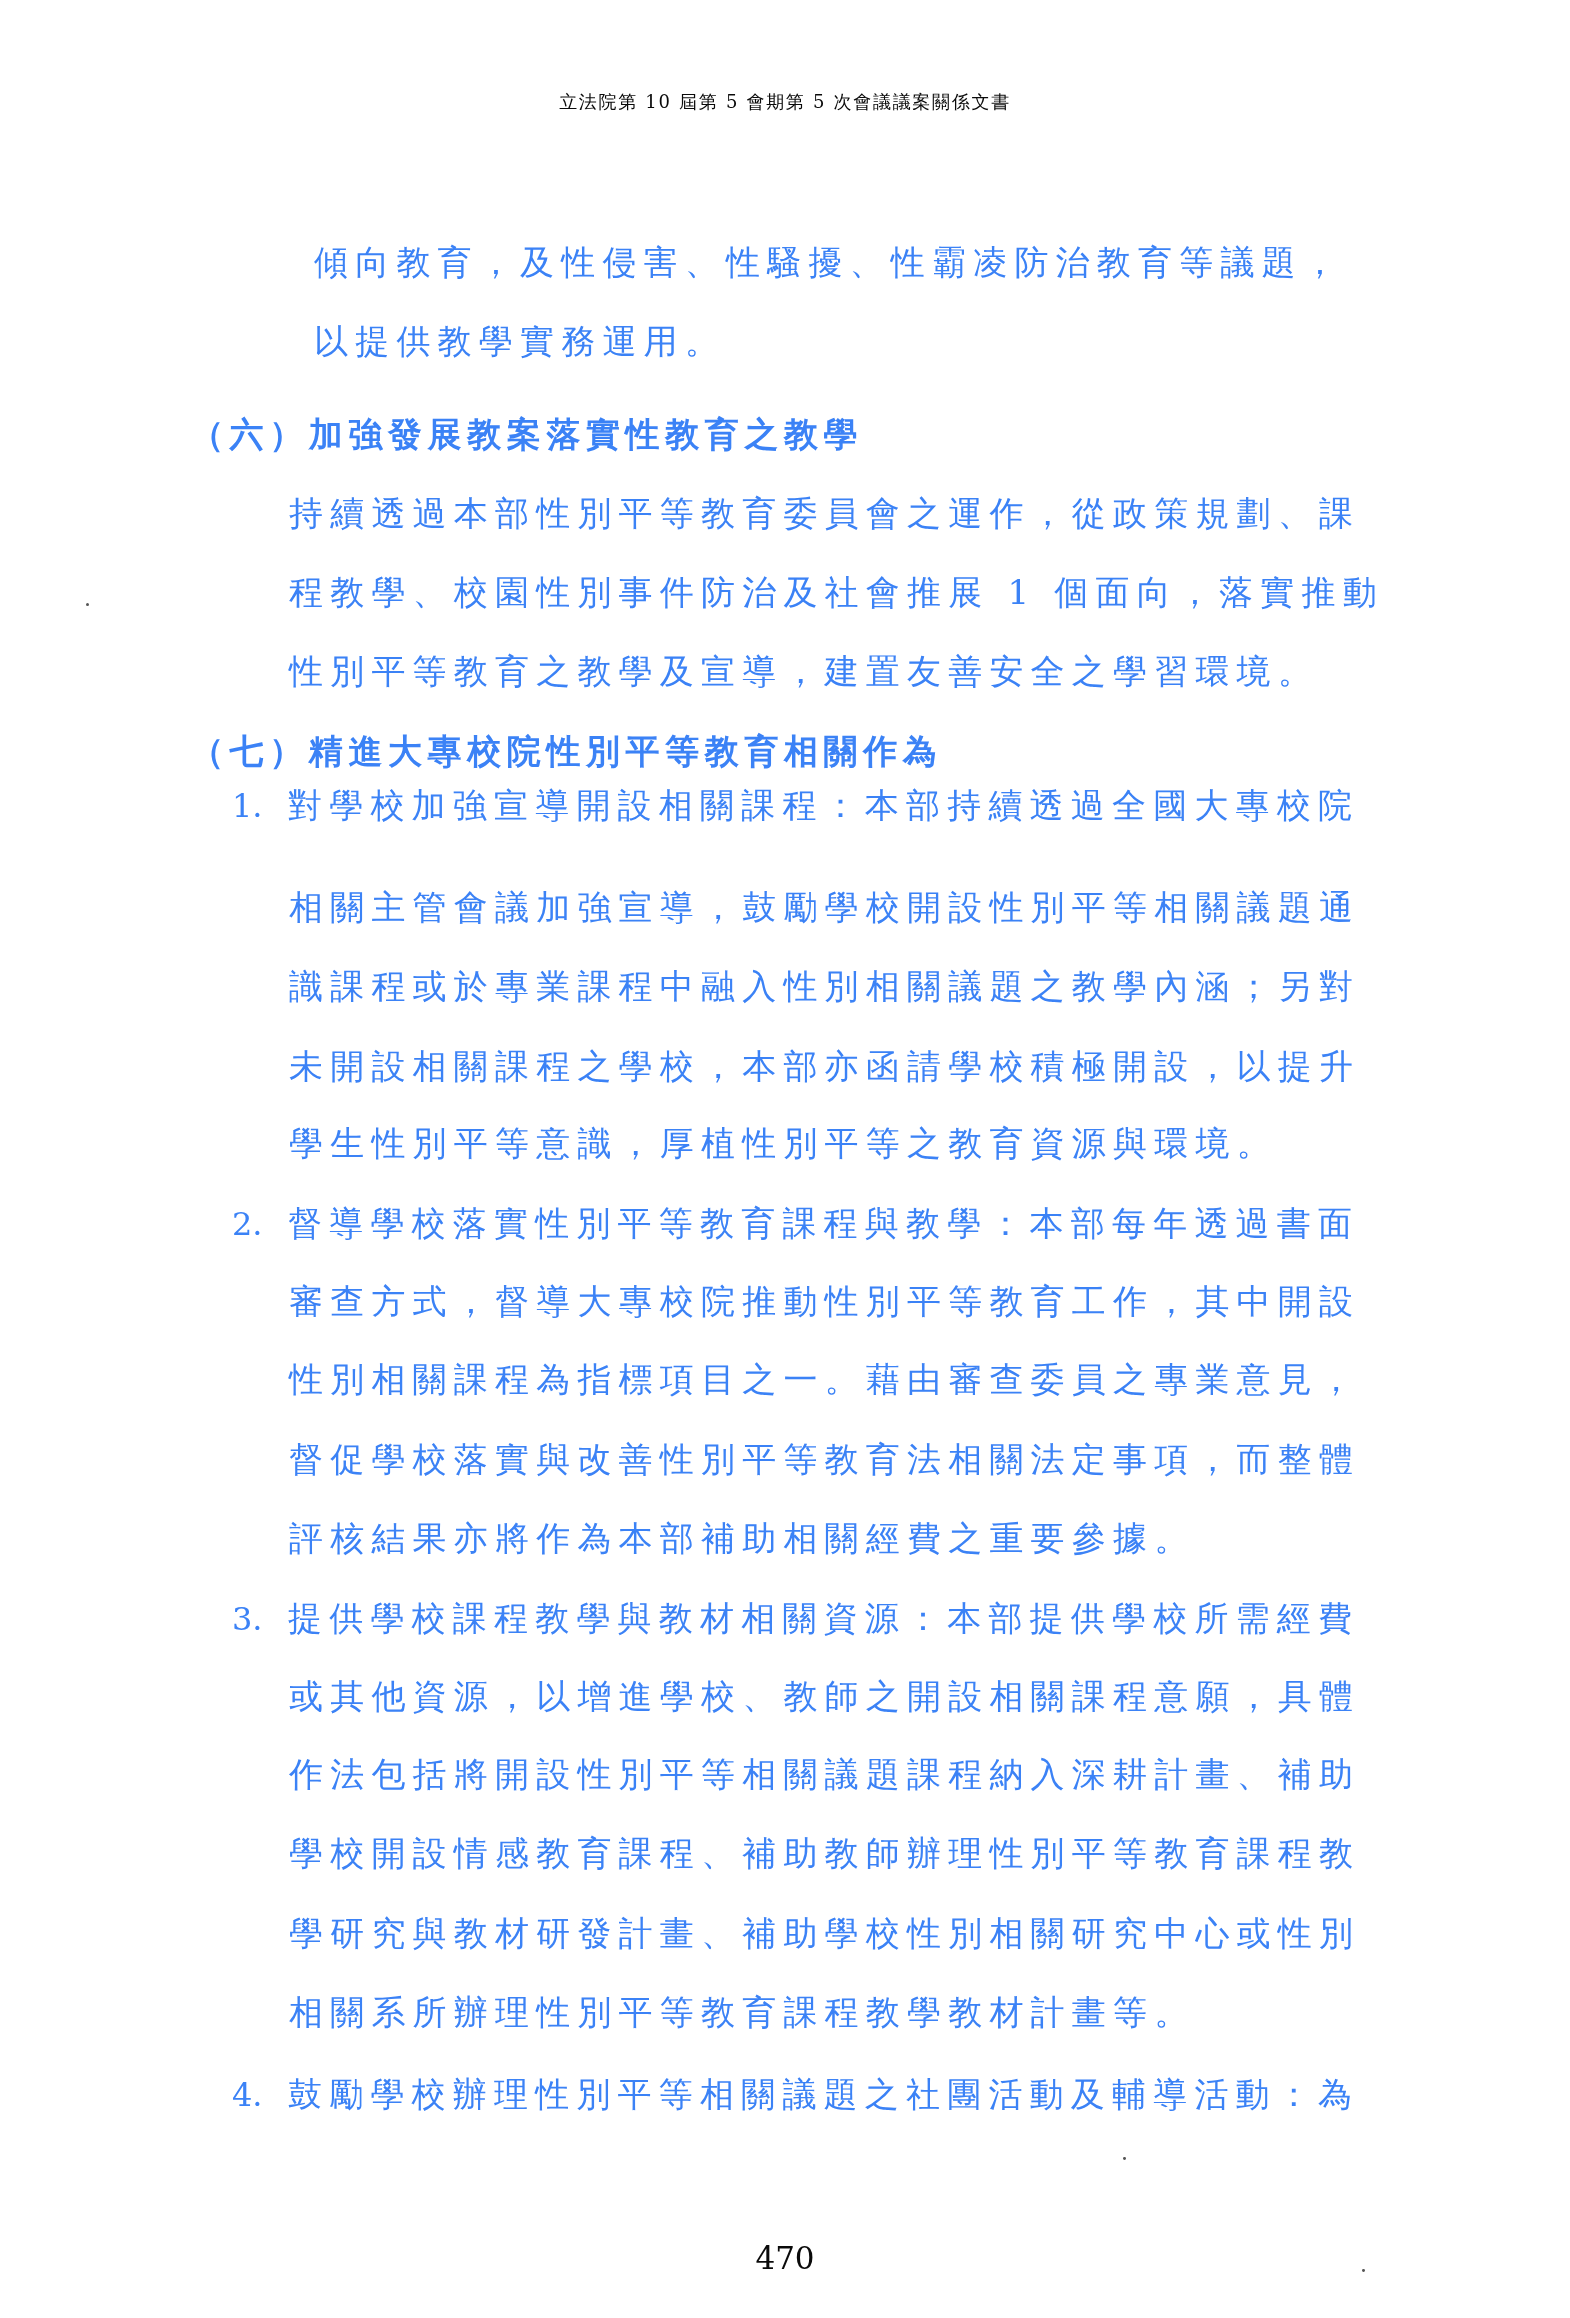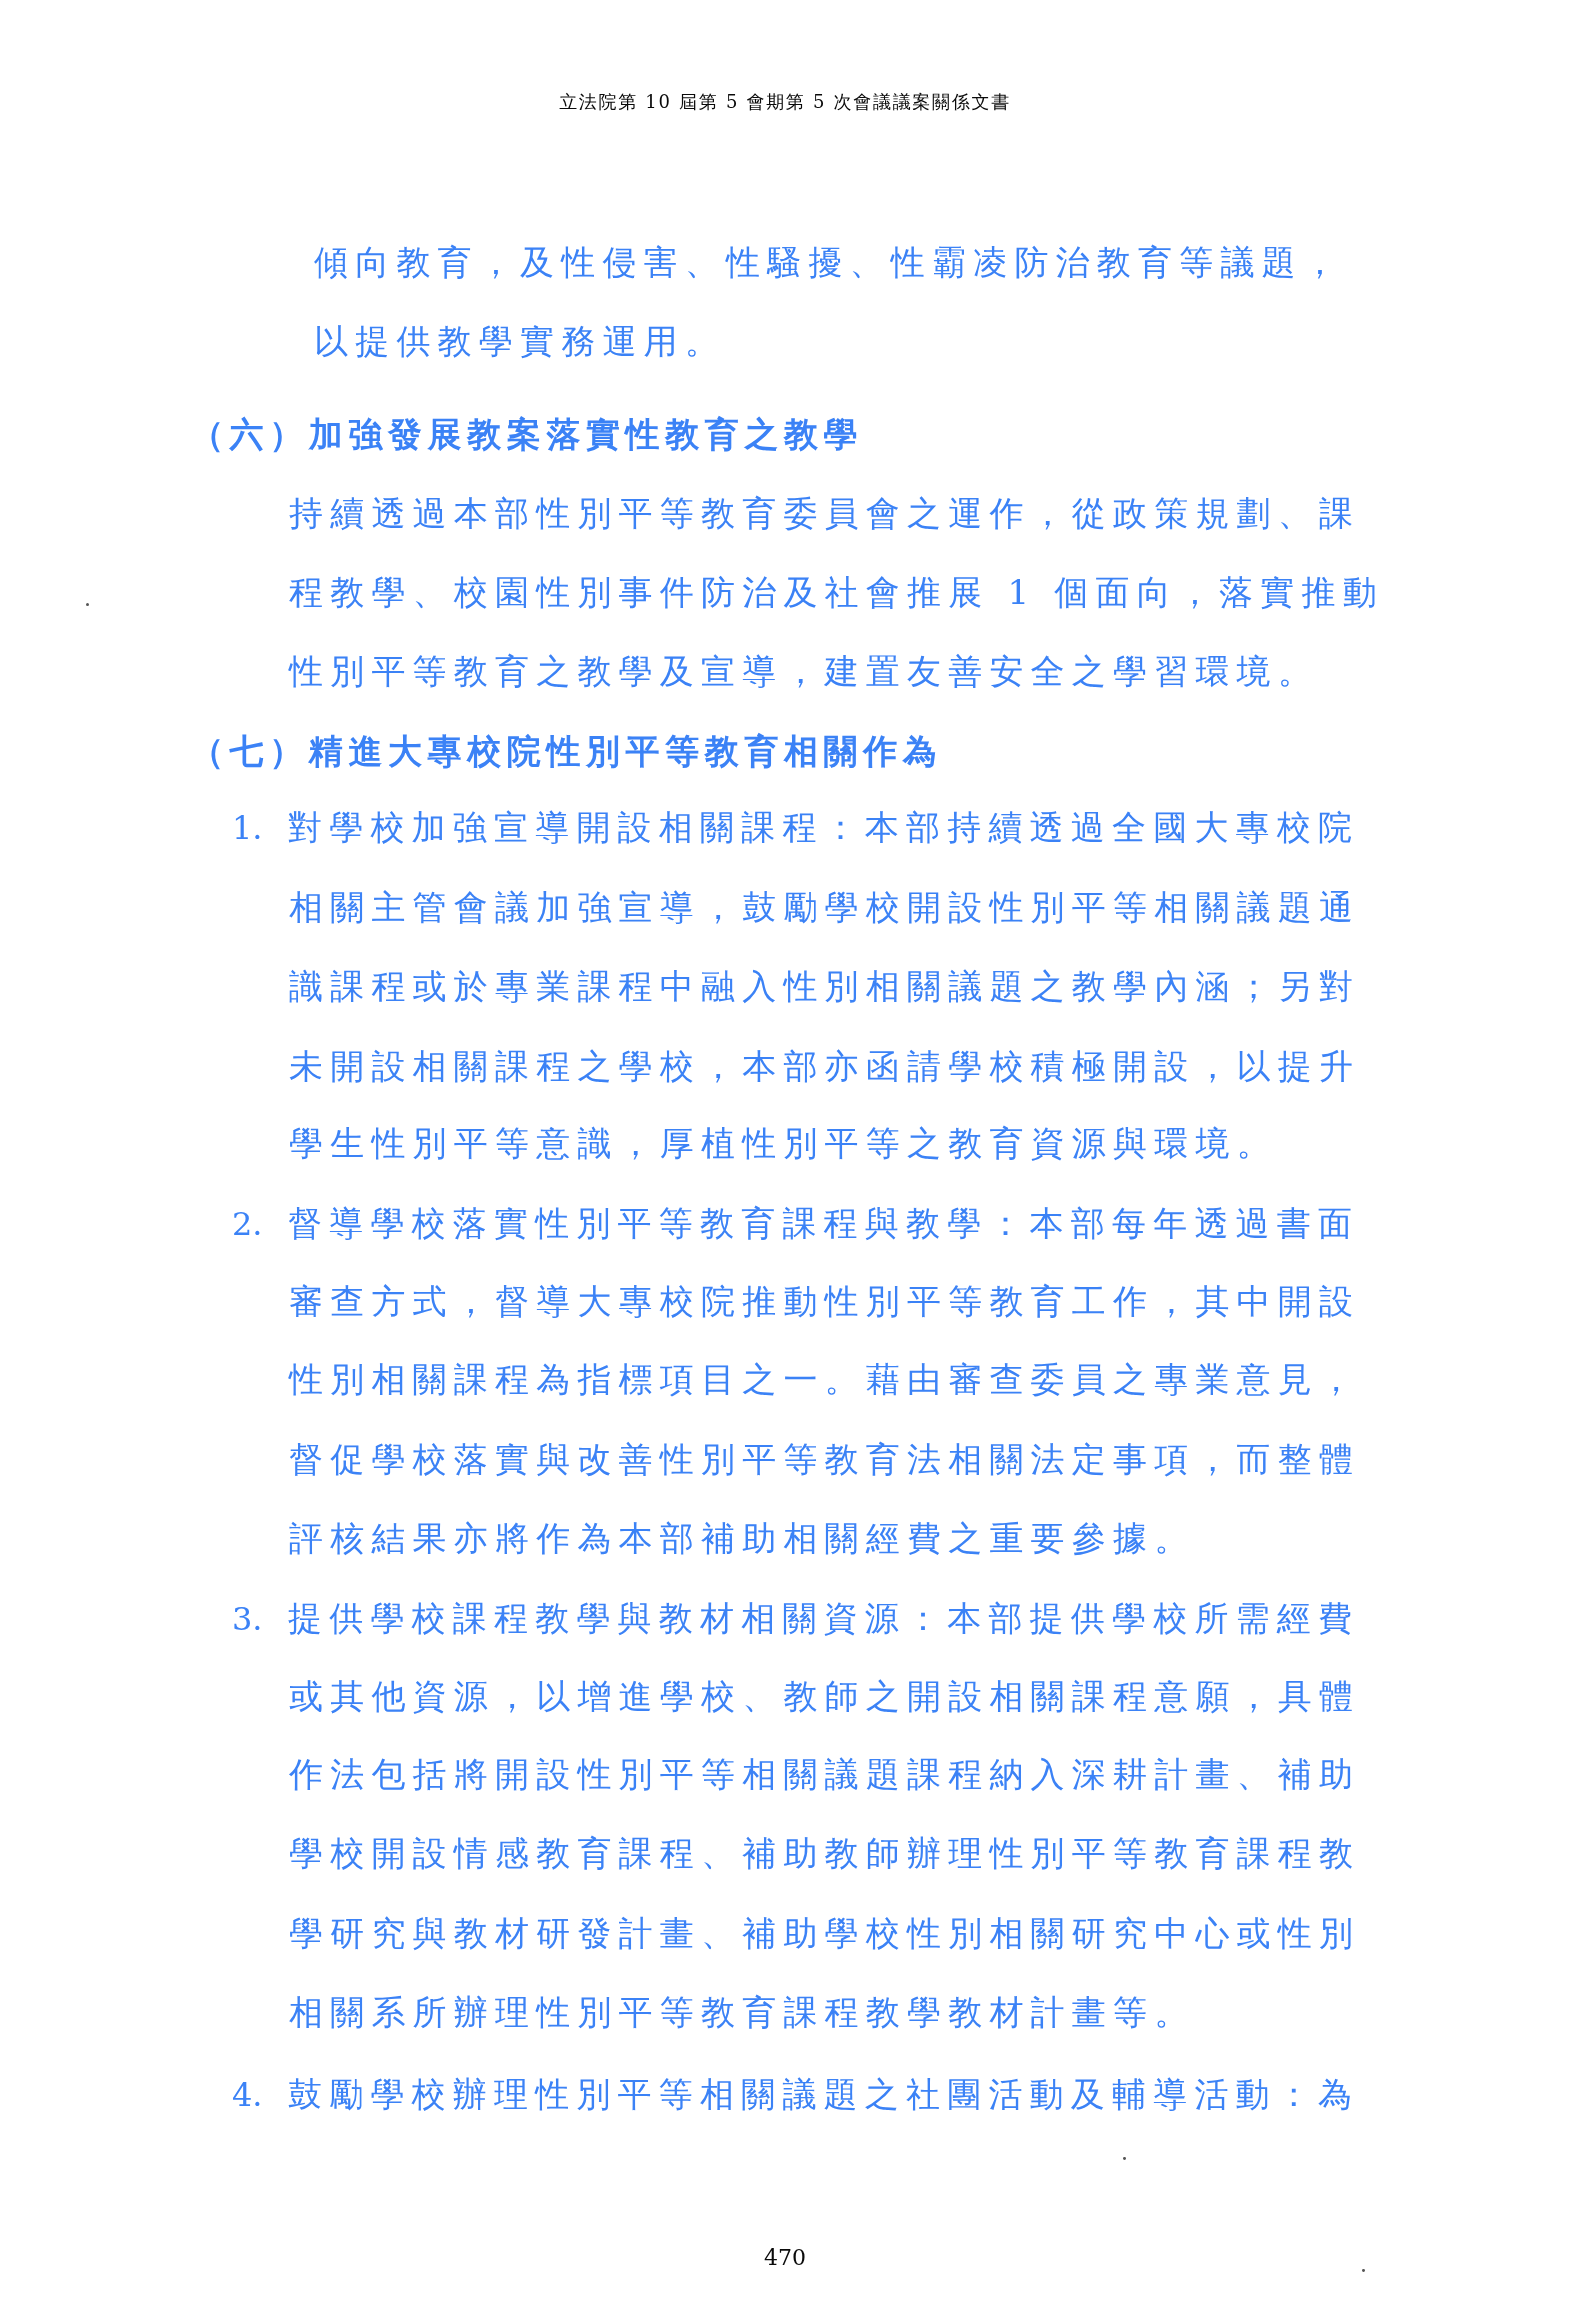--- a/index.html
+++ b/index.html
@@ -50,21 +50,21 @@
     width: 56px;
     letter-spacing: 0;
     font-size: 32px;
   }
   .page-number {
     position: absolute;
     top: 2241px;
     left: 0;
     width: 100%;
     text-align: center;
-    font-size: 22px;
+    font-size: 31px;
     line-height: 34px;
     color: #0a0a0a;
   }
   .speck {
     position: absolute;
     background: #555;
     border-radius: 50%;
   }
 </style>
 </head>
@@ -78,21 +78,21 @@
   <div class="line cont2" style="top:318px">以提供教學實務運用。</div>
 
   <div class="line section" style="top:411px">（六）加強發展教案落實性教育之教學</div>
 
   <div class="line body" style="top:490px">持續透過本部性別平等教育委員會之運作，從政策規劃、課</div>
   <div class="line body" style="top:569px">程教學、校園性別事件防治及社會推展 1 個面向，落實推動</div>
   <div class="line body" style="top:648px">性別平等教育之教學及宣導，建置友善安全之學習環境。</div>
 
   <div class="line section" style="top:728px">（七）精進大專校院性別平等教育相關作為</div>
 
-  <div class="line item" style="top:804px"><span class="item-num">1.</span><span>對學校加強宣導開設相關課程：本部持續透過全國大專校院</span></div>
+  <div class="line item" style="top:782px"><span class="item-num">1.</span><span>對學校加強宣導開設相關課程：本部持續透過全國大專校院</span></div>
   <div class="line body" style="top:884px">相關主管會議加強宣導，鼓勵學校開設性別平等相關議題通</div>
   <div class="line body" style="top:963px">識課程或於專業課程中融入性別相關議題之教學內涵；另對</div>
   <div class="line body" style="top:1043px">未開設相關課程之學校，本部亦函請學校積極開設，以提升</div>
   <div class="line body" style="top:1120px">學生性別平等意識，厚植性別平等之教育資源與環境。</div>
 
   <div class="line item" style="top:1200px"><span class="item-num">2.</span><span>督導學校落實性別平等教育課程與教學：本部每年透過書面</span></div>
   <div class="line body" style="top:1278px">審查方式，督導大專校院推動性別平等教育工作，其中開設</div>
   <div class="line body" style="top:1356px">性別相關課程為指標項目之一。藉由審查委員之專業意見，</div>
   <div class="line body" style="top:1436px">督促學校落實與改善性別平等教育法相關法定事項，而整體</div>
   <div class="line body" style="top:1515px">評核結果亦將作為本部補助相關經費之重要參據。</div>

